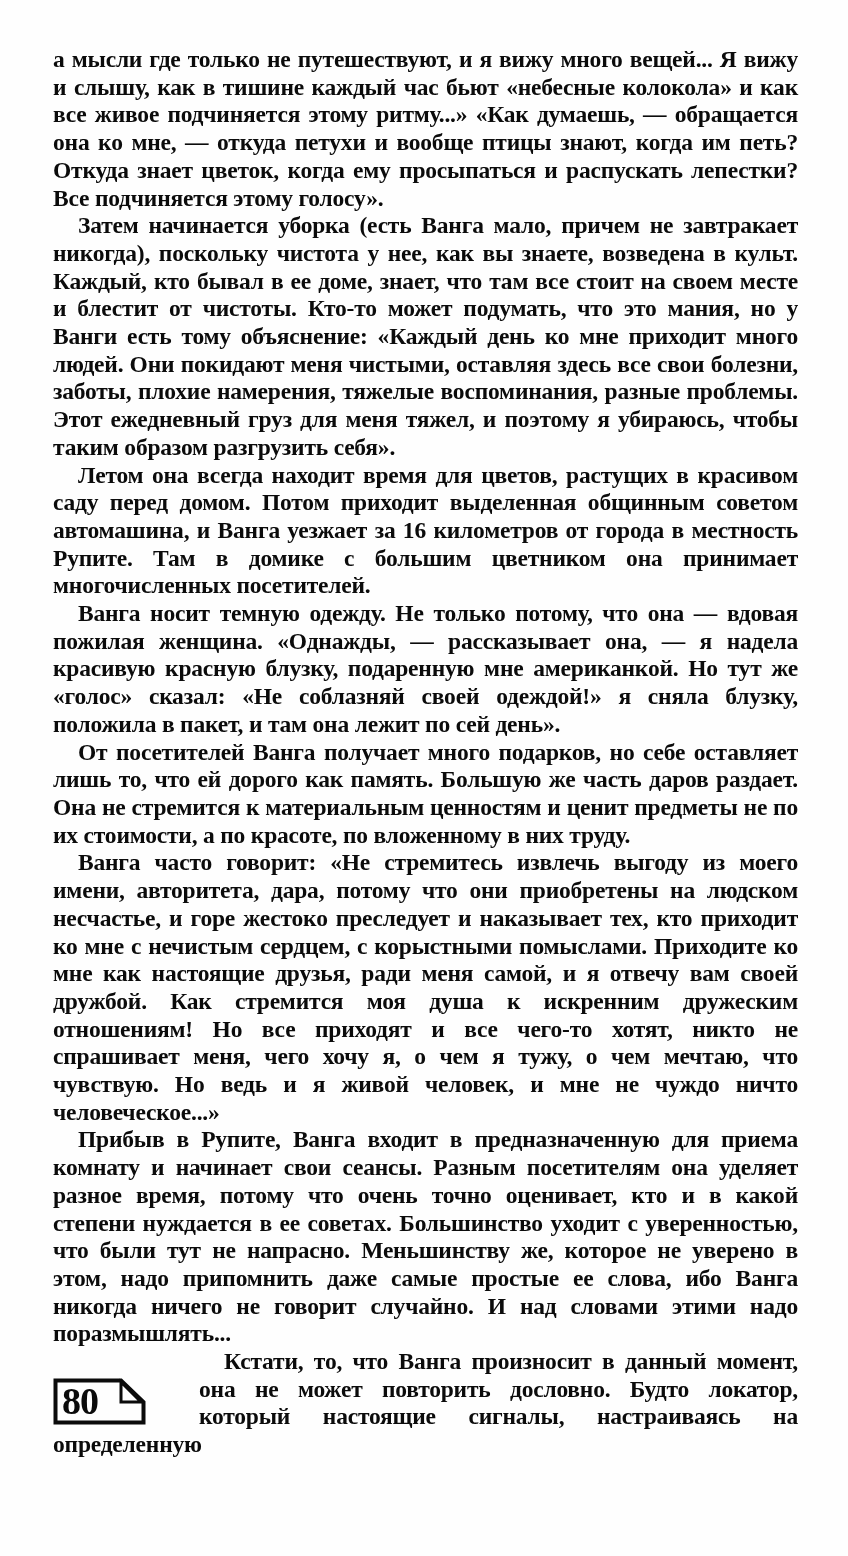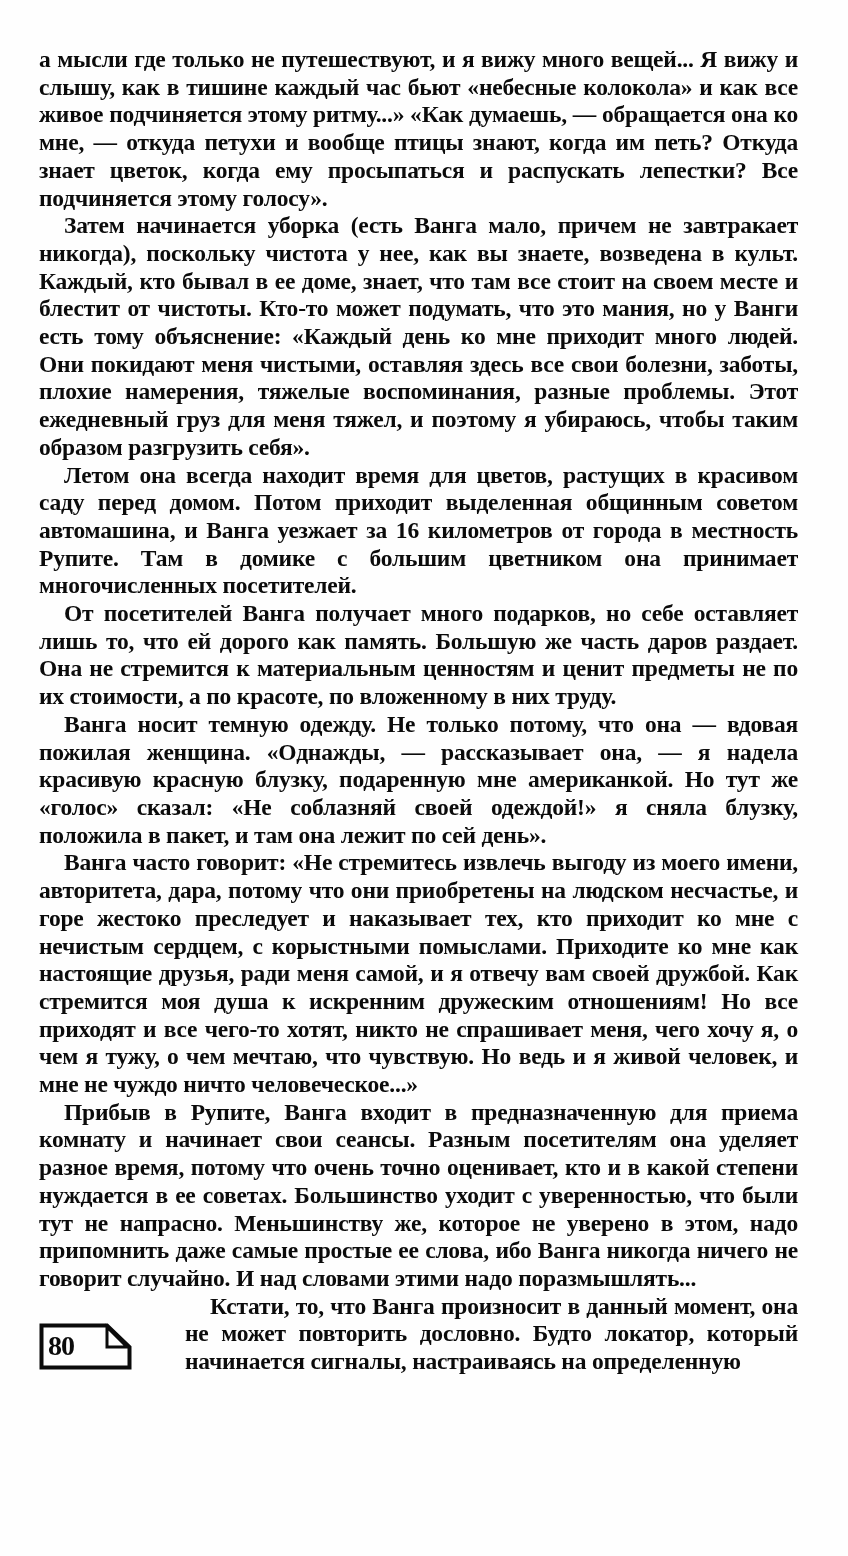--- a/index.html
+++ b/index.html
@@ -6,21 +6,21 @@
     margin: 0;
     padding: 0;
     background: #ffffff;
   }
   .page {
     position: relative;
     box-sizing: border-box;
     width: 848px;
     height: 1556px;
     background: #fefefe;
-    padding: 46px 50px 0 39px;
+    padding: 46px 50px 0 53px;
     font-family: "Liberation Serif", "DejaVu Serif", serif;
     font-weight: 700;
     font-size: 23.5px;
     line-height: 27.7px;
     color: #0b0b0b;
     letter-spacing: -0.2px;
     overflow: hidden;
   }
   p.para {
     margin: 0;
@@ -43,38 +43,38 @@
     position: absolute;
     left: 0;
     top: 0;
     width: 93px;
     height: 47px;
   }
   .page-badge .num {
     position: absolute;
     left: 9px;
     top: 3px;
-    font-size: 28px;
+    font-size: 38px;
     line-height: 40px;
     font-weight: 700;
     color: #0b0b0b;
     letter-spacing: -1px;
   }
 </style>
 </head>
 <body>
 
 <div class="page">
   <p class="para first">а мысли где только не путешествуют, и я вижу много вещей... Я вижу и слышу, как в тишине каждый час бьют «небесные колокола» и как все живое подчиняется этому ритму...» «Как думаешь, — обращается она ко мне, — откуда петухи и вообще птицы знают, когда им петь? Откуда знает цветок, когда ему просыпаться и распускать лепестки? Все подчиняется этому голосу».</p>
   <p class="para">Затем начинается уборка (есть Ванга мало, причем не завтракает никогда), поскольку чистота у нее, как вы знаете, возведена в культ. Каждый, кто бывал в ее доме, знает, что там все стоит на своем месте и блестит от чистоты. Кто-то может подумать, что это мания, но у Ванги есть тому объяснение: «Каждый день ко мне приходит много людей. Они покидают меня чистыми, оставляя здесь все свои болезни, заботы, плохие намерения, тяжелые воспоминания, разные проблемы. Этот ежедневный груз для меня тяжел, и поэтому я убираюсь, чтобы таким образом разгрузить себя».</p>
   <p class="para">Летом она всегда находит время для цветов, растущих в красивом саду перед домом. Потом приходит выделенная общинным советом автомашина, и Ванга уезжает за 16 километров от города в местность Рупите. Там в домике с большим цветником она принимает многочисленных посетителей.</p>
+  <p class="para">Ванга носит темную одежду. Не только потому, что она — вдовая пожилая женщина. «Однажды, — рассказывает она, — я надела красивую красную блузку, подаренную мне американкой. Но тут же «голос» сказал: «Не соблазняй своей одеждой!» я сняла блузку, положила в пакет, и там она лежит по сей день».</p>
   <p class="para">От посетителей Ванга получает много подарков, но себе оставляет лишь то, что ей дорого как память. Большую же часть даров раздает. Она не стремится к материальным ценностям и ценит предметы не по их стоимости, а по красоте, по вложенному в них труду.</p>
-  <p class="para">Ванга носит темную одежду. Не только потому, что она — вдовая пожилая женщина. «Однажды, — рассказывает она, — я надела красивую красную блузку, подаренную мне американкой. Но тут же «голос» сказал: «Не соблазняй своей одеждой!» я сняла блузку, положила в пакет, и там она лежит по сей день».</p>
   <p class="para">Ванга часто говорит: «Не стремитесь извлечь выгоду из моего имени, авторитета, дара, потому что они приобретены на людском несчастье, и горе жестоко преследует и наказывает тех, кто приходит ко мне с нечистым сердцем, с корыстными помыслами. Приходите ко мне как настоящие друзья, ради меня самой, и я отвечу вам своей дружбой. Как стремится моя душа к искренним дружеским отношениям! Но все приходят и все чего-то хотят, никто не спрашивает меня, чего хочу я, о чем я тужу, о чем мечтаю, что чувствую. Но ведь и я живой человек, и мне не чуждо ничто человеческое...»</p>
   <p class="para">Прибыв в Рупите, Ванга входит в предназначенную для приема комнату и начинает свои сеансы. Разным посетителям она уделяет разное время, потому что очень точно оценивает, кто и в какой степени нуждается в ее советах. Большинство уходит с уверенностью, что были тут не напрасно. Меньшинству же, которое не уверено в этом, надо припомнить даже самые простые ее слова, ибо Ванга никогда ничего не говорит случайно. И над словами этими надо поразмышлять...</p>
   <p class="para"><span class="page-badge">
         <svg viewBox="0 0 93 47" aria-hidden="true">
           <path d="M2.5 2.5 L68 2.5 L90.5 24 L90.5 44.5 L2.5 44.5 Z" fill="#fefefe" stroke="#0b0b0b" stroke-width="4" stroke-linejoin="miter"></path>
           <path d="M68 4 L68 24 L88 24 Z" fill="#fefefe" stroke="#0b0b0b" stroke-width="3" stroke-linejoin="miter"></path>
         </svg>
         <span class="num">80</span>
-      </span><span>Кстати, то, что Ванга произносит в данный момент, она не может повторить дословно. Будто локатор, который начинается сигналы, настраиваясь на определенную</span></p>
+      </span><span>Кстати, то, что Ванга произносит в данный момент, она не может повторить дословно. Будто локатор, который настоящие сигналы, настраиваясь на определенную</span></p>
 </div>
 
 </body></html>

